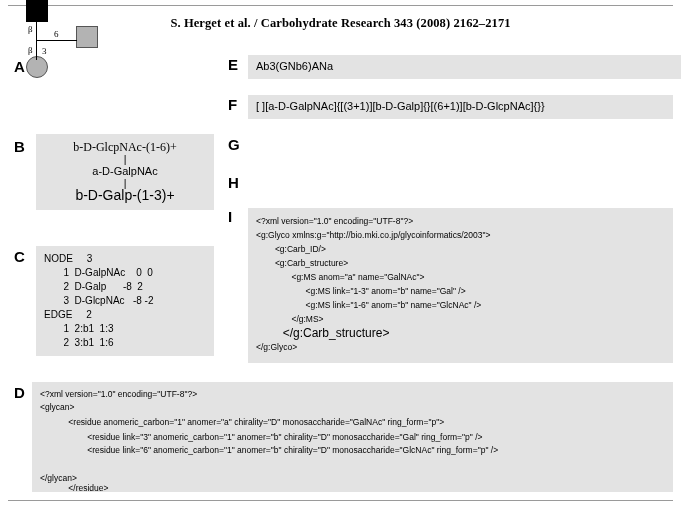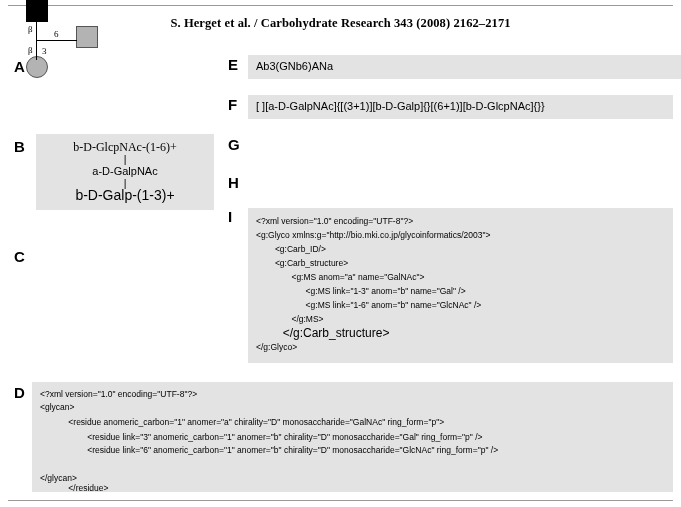--- a/index.html
+++ b/index.html
@@ -127,20 +127,29 @@
   <div class="panel-letter" style="left:14px; top:138px;">B</div>
   <div class="gbox" style="left:36px; top:134px; width:178px; height:76px;">
     <div class="txt" style="position:absolute; left:10px; top:8px; font-size:12px; line-height:11px; text-align:center; width:158px;font-family:Liberation Serif, serif;">b-D-GlcpNAc-(1-6)+</div>
     <div class="txt" style="position:absolute; left:10px; top:20px; font-size:10.5px; line-height:11px; text-align:center; width:158px;">|</div>
     <div class="txt" style="position:absolute; left:10px; top:32px; font-size:11px; line-height:11px; text-align:center; width:158px;">a-D-GalpNAc</div>
     <div class="txt" style="position:absolute; left:10px; top:44px; font-size:10.5px; line-height:11px; text-align:center; width:158px;">|</div>
     <div class="txt" style="position:absolute; left:10px; top:56px; font-size:14px; line-height:11px; text-align:center; width:158px;">b-D-Galp-(1-3)+</div>
   </div>
 
   <div class="panel-letter" style="left:14px; top:248px;">C</div>
+  <div class="gbox" style="left:36px; top:246px; width:178px; height:110px;">
+    <div class="txt" style="position:absolute; left:8px; top:6px;  font-size:10px; line-height:14px;">NODE     3</div>
+    <div class="txt" style="position:absolute; left:8px; top:20px; font-size:10px; line-height:14px;">       1  D-GalpNAc    0  0</div>
+    <div class="txt" style="position:absolute; left:8px; top:34px; font-size:10px; line-height:14px;">       2  D-Galp      -8  2</div>
+    <div class="txt" style="position:absolute; left:8px; top:48px; font-size:10px; line-height:14px;">       3  D-GlcpNAc   -8 -2</div>
+    <div class="txt" style="position:absolute; left:8px; top:62px; font-size:10px; line-height:14px;">EDGE     2</div>
+    <div class="txt" style="position:absolute; left:8px; top:76px; font-size:10px; line-height:14px;">       1  2:b1  1:3</div>
+    <div class="txt" style="position:absolute; left:8px; top:90px; font-size:10px; line-height:14px;">       2  3:b1  1:6</div>
+  </div>
 
   <div class="panel-letter" style="left:14px; top:384px;">D</div>
   <div class="gbox" style="left:32px; top:382px; width:641px; height:110px;">
     <div class="txt" style="position:absolute; left:8px; top:6px;  font-size:8.5px; line-height:13px;">&lt;?xml version="1.0" encoding="UTF-8"?&gt;</div>
     <div class="txt" style="position:absolute; left:8px; top:19px; font-size:8.5px; line-height:13px;">&lt;glycan&gt;</div>
     <div class="txt" style="position:absolute; left:8px; top:34px; font-size:8.5px; line-height:13px;">            &lt;residue anomeric_carbon="1" anomer="a" chirality="D" monosaccharide="GalNAc" ring_form="p"&gt;</div>
     <div class="txt" style="position:absolute; left:8px; top:49px; font-size:8.5px; line-height:13px;">                    &lt;residue link="3" anomeric_carbon="1" anomer="b" chirality="D" monosaccharide="Gal" ring_form="p" /&gt;</div>
     <div class="txt" style="position:absolute; left:8px; top:62px; font-size:8.5px; line-height:13px;">                    &lt;residue link="6" anomeric_carbon="1" anomer="b" chirality="D" monosaccharide="GlcNAc" ring_form="p" /&gt;</div>
     <div class="txt" style="position:absolute; left:8px; top:76px; font-size:8.5px; line-height:13px;margin-top:24px;">            &lt;/residue&gt;</div>
     <div class="txt" style="position:absolute; left:8px; top:90px; font-size:8.5px; line-height:13px;">&lt;/glycan&gt;</div>

